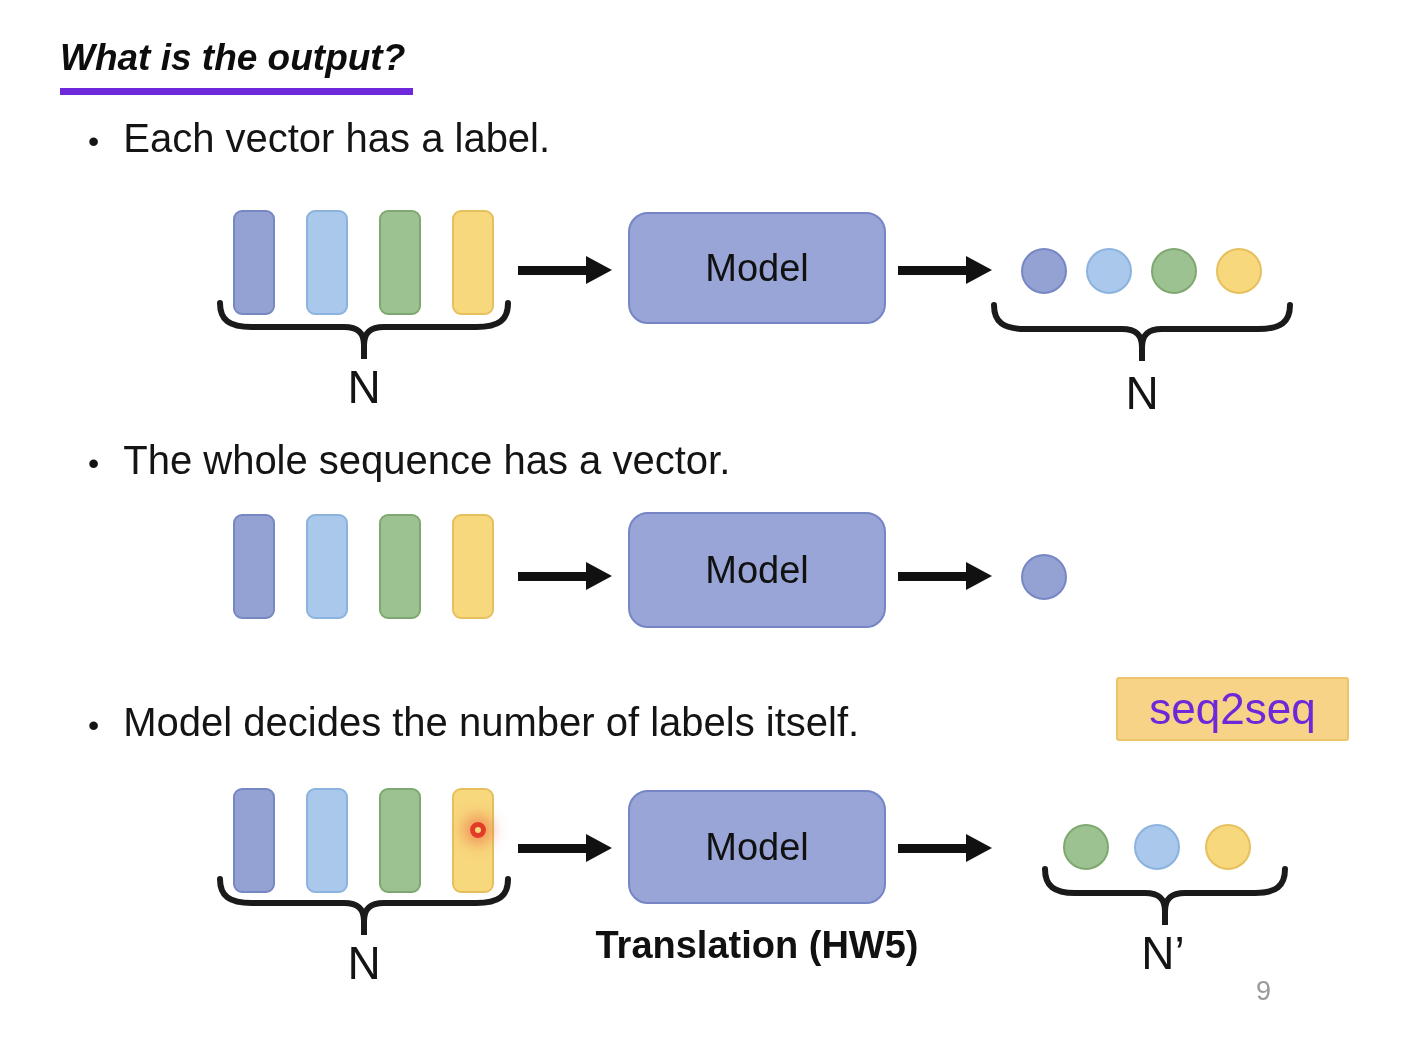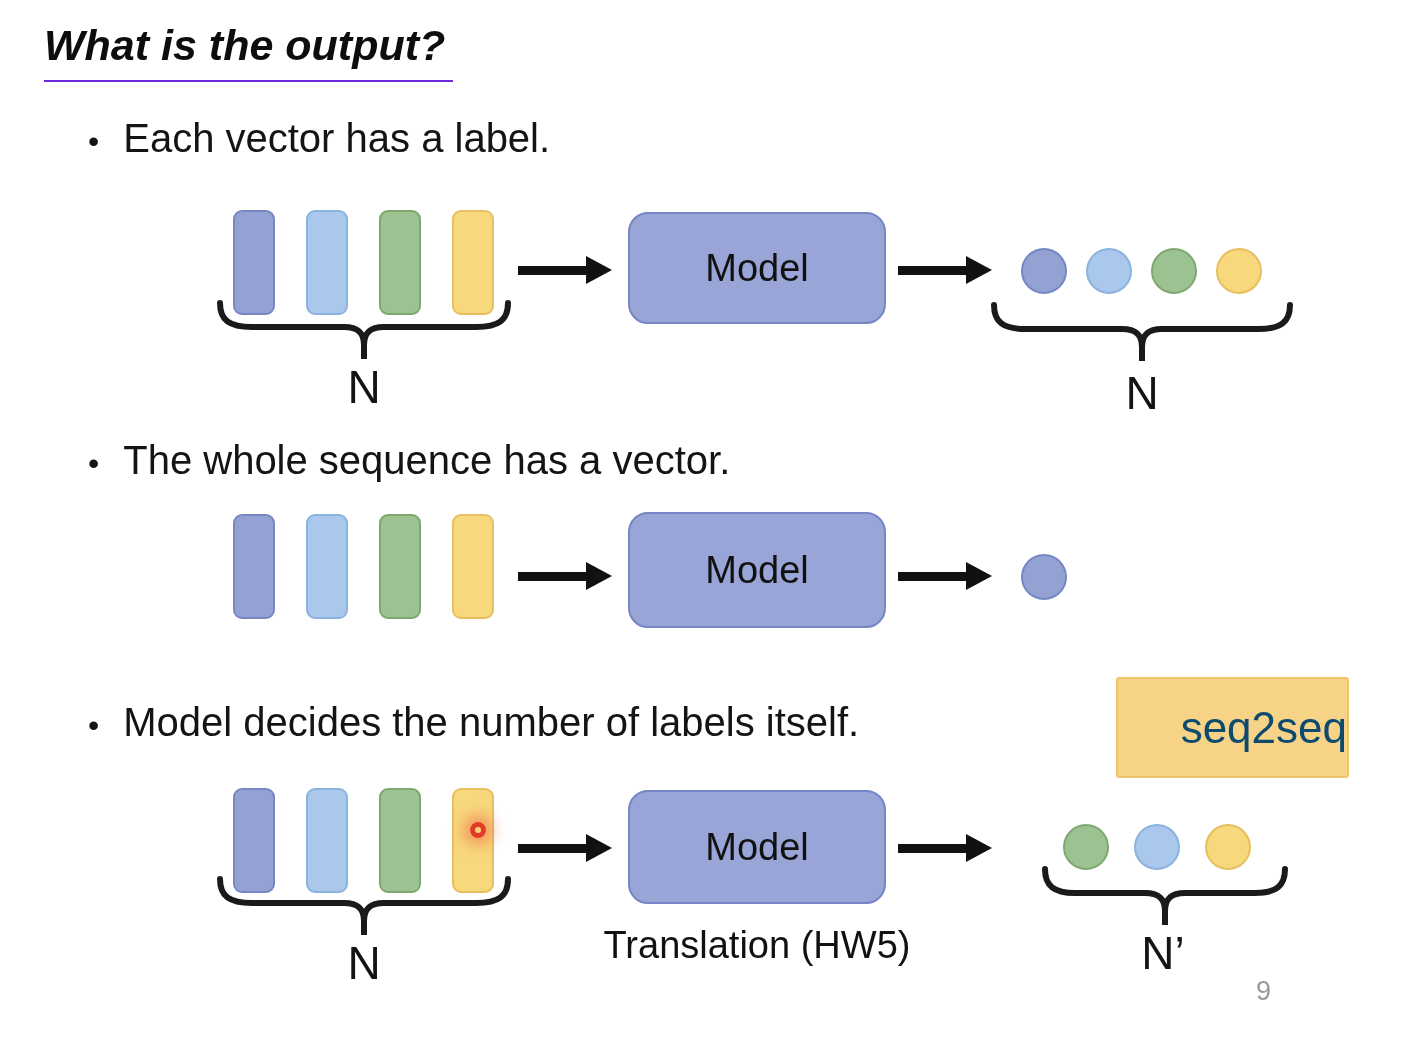--- a/index.html
+++ b/index.html
@@ -1,21 +1,21 @@
 <!DOCTYPE html>
 <html><head>
 <meta charset="utf-8">
 <style>
   html,body{margin:0;padding:0;background:#fff}
   .slide{position:relative;width:1406px;height:1050px;background:#ffffff;overflow:hidden;
          font-family:"Liberation Sans",sans-serif;color:#141414}
 
-  .title{position:absolute;left:44px;top:20px;margin:0;font-size:43px;line-height:1.2;
+  .title{position:absolute;left:44px;top:20px;margin:16px;font-size:37px;line-height:1.2;
          font-style:italic;font-weight:bold;color:#0d0d0d;
-         padding:0 8px 8px 0;border-bottom:2px solid #6d28d9}
+         padding:0 8px 8px 0;border-bottom:7px solid #6d28d9}
 
   .bullet{position:absolute;left:88px;display:flex;gap:24px;font-size:40px;white-space:nowrap}
   .bullet .marker{font-size:32px;line-height:50px}
   .b1{top:116px}.b2{top:438px}.b3{top:700px}
 
   .vec-group{position:absolute;display:flex;gap:31px}
   .vec{display:block;width:42px;height:105px;border-radius:9px;border:2px solid;box-sizing:border-box}
   .g-r1{left:233px;top:210px}
   .g-r2{left:233px;top:514px}
   .g-r3{left:233px;top:788px}
@@ -47,26 +47,26 @@
   .br2{left:990px;top:302px}
   .br3{left:216px;top:876px}
   .br4{left:1041px;top:866px}
 
   .count{position:absolute;transform:translateX(-50%);font-size:46px;color:#141414;white-space:nowrap}
   .n1{left:364px;top:360px}
   .n2{left:1142px;top:366px}
   .n3{left:364px;top:936px}
   .n4{left:1163px;top:926px}
 
-  .tag{position:absolute;left:1116px;top:677px;width:233px;height:101px;border:2px solid;
-       border-radius:3px;display:flex;align-items:center;justify-content:flex-end;
-       font-size:44px;box-sizing:border-box;color:#0c4a6e}
+  .tag{position:absolute;left:1116px;top:677px;width:233px;height:64px;border:2px solid;
+       border-radius:3px;display:flex;align-items:center;justify-content:center;
+       font-size:44px;box-sizing:border-box;color:#6d28d9}
 
   .caption{position:absolute;left:757px;top:924px;transform:translateX(-50%);
-           font-size:38px;font-weight:normal;white-space:nowrap;color:#111}
+           font-size:38px;font-weight:bold;white-space:nowrap;color:#111}
 
   .laser{position:absolute;left:470px;top:822px;width:16px;height:16px;border-radius:50%;
          border:5px solid #e23b27;box-sizing:border-box;
          box-shadow:0 0 14px 7px rgba(236,90,60,0.5)}
 
   .page-num{position:absolute;left:1256px;top:976px;font-size:27px}
 </style>
 </head>
 <body>
 

